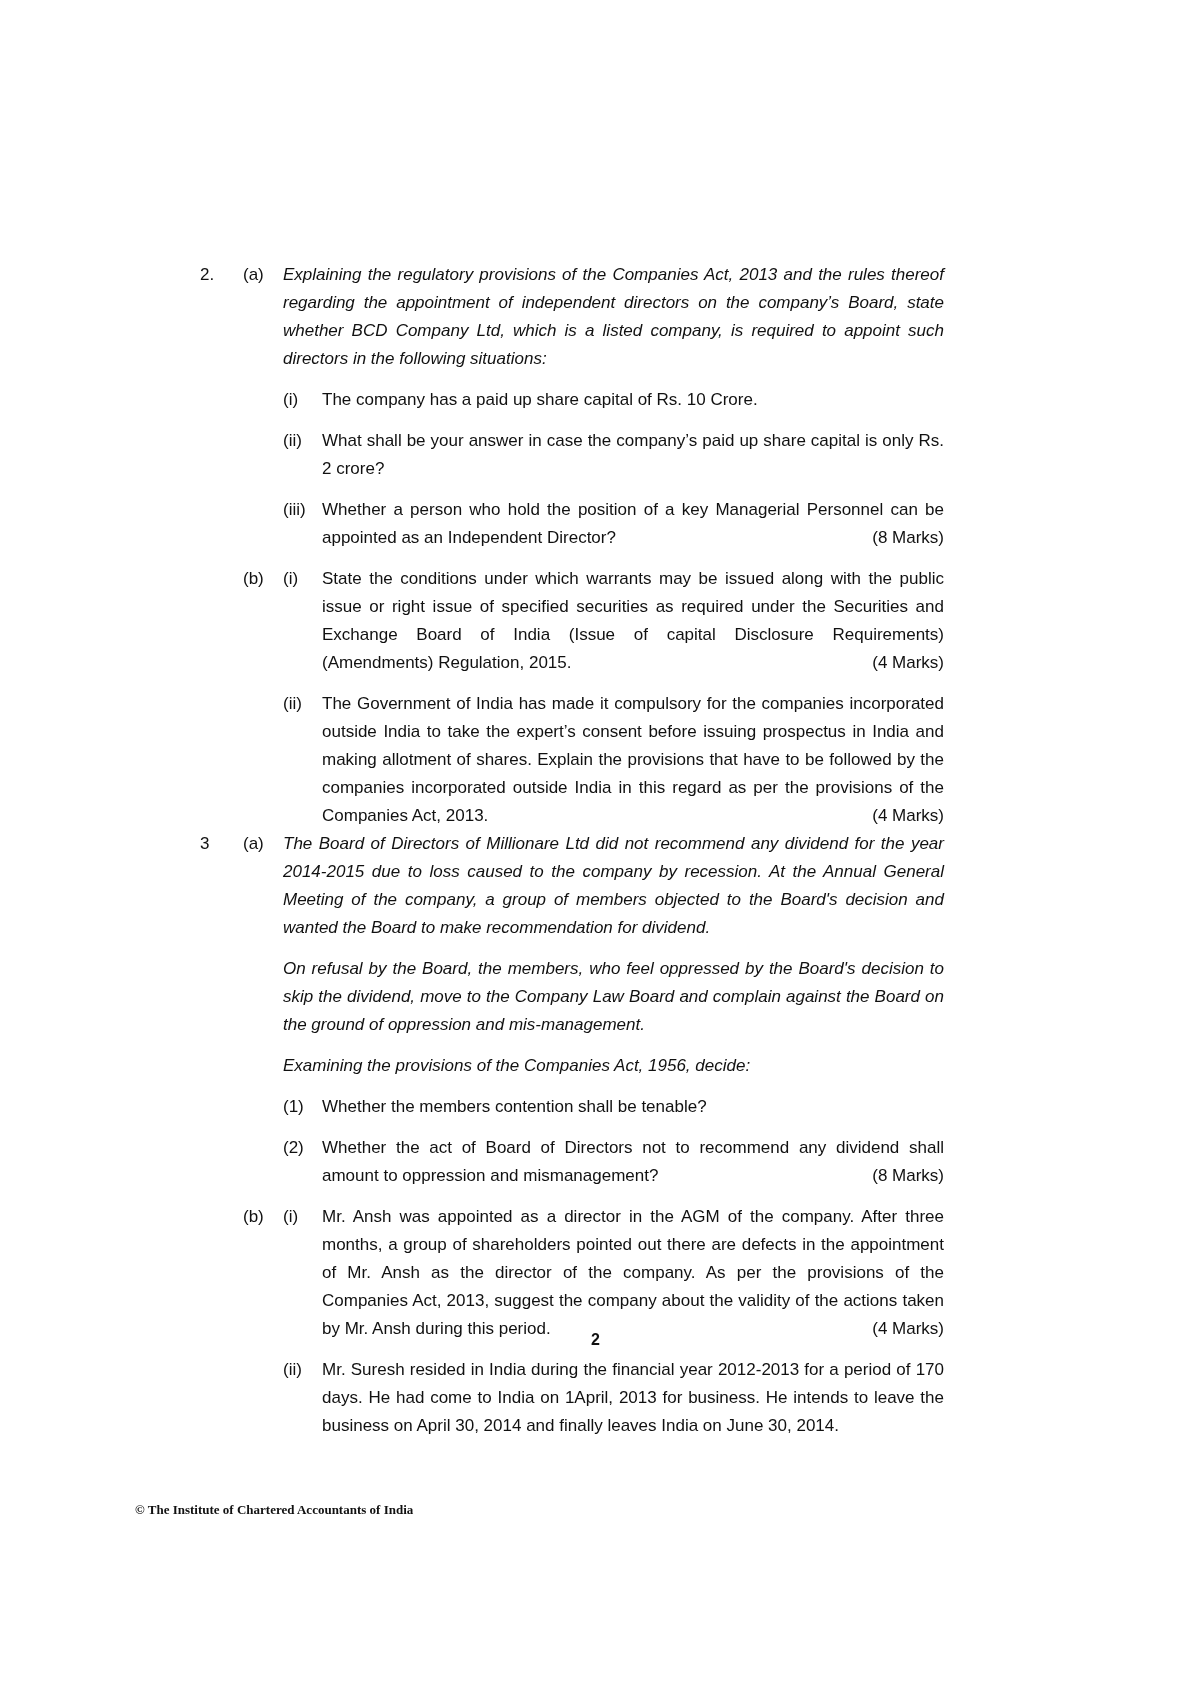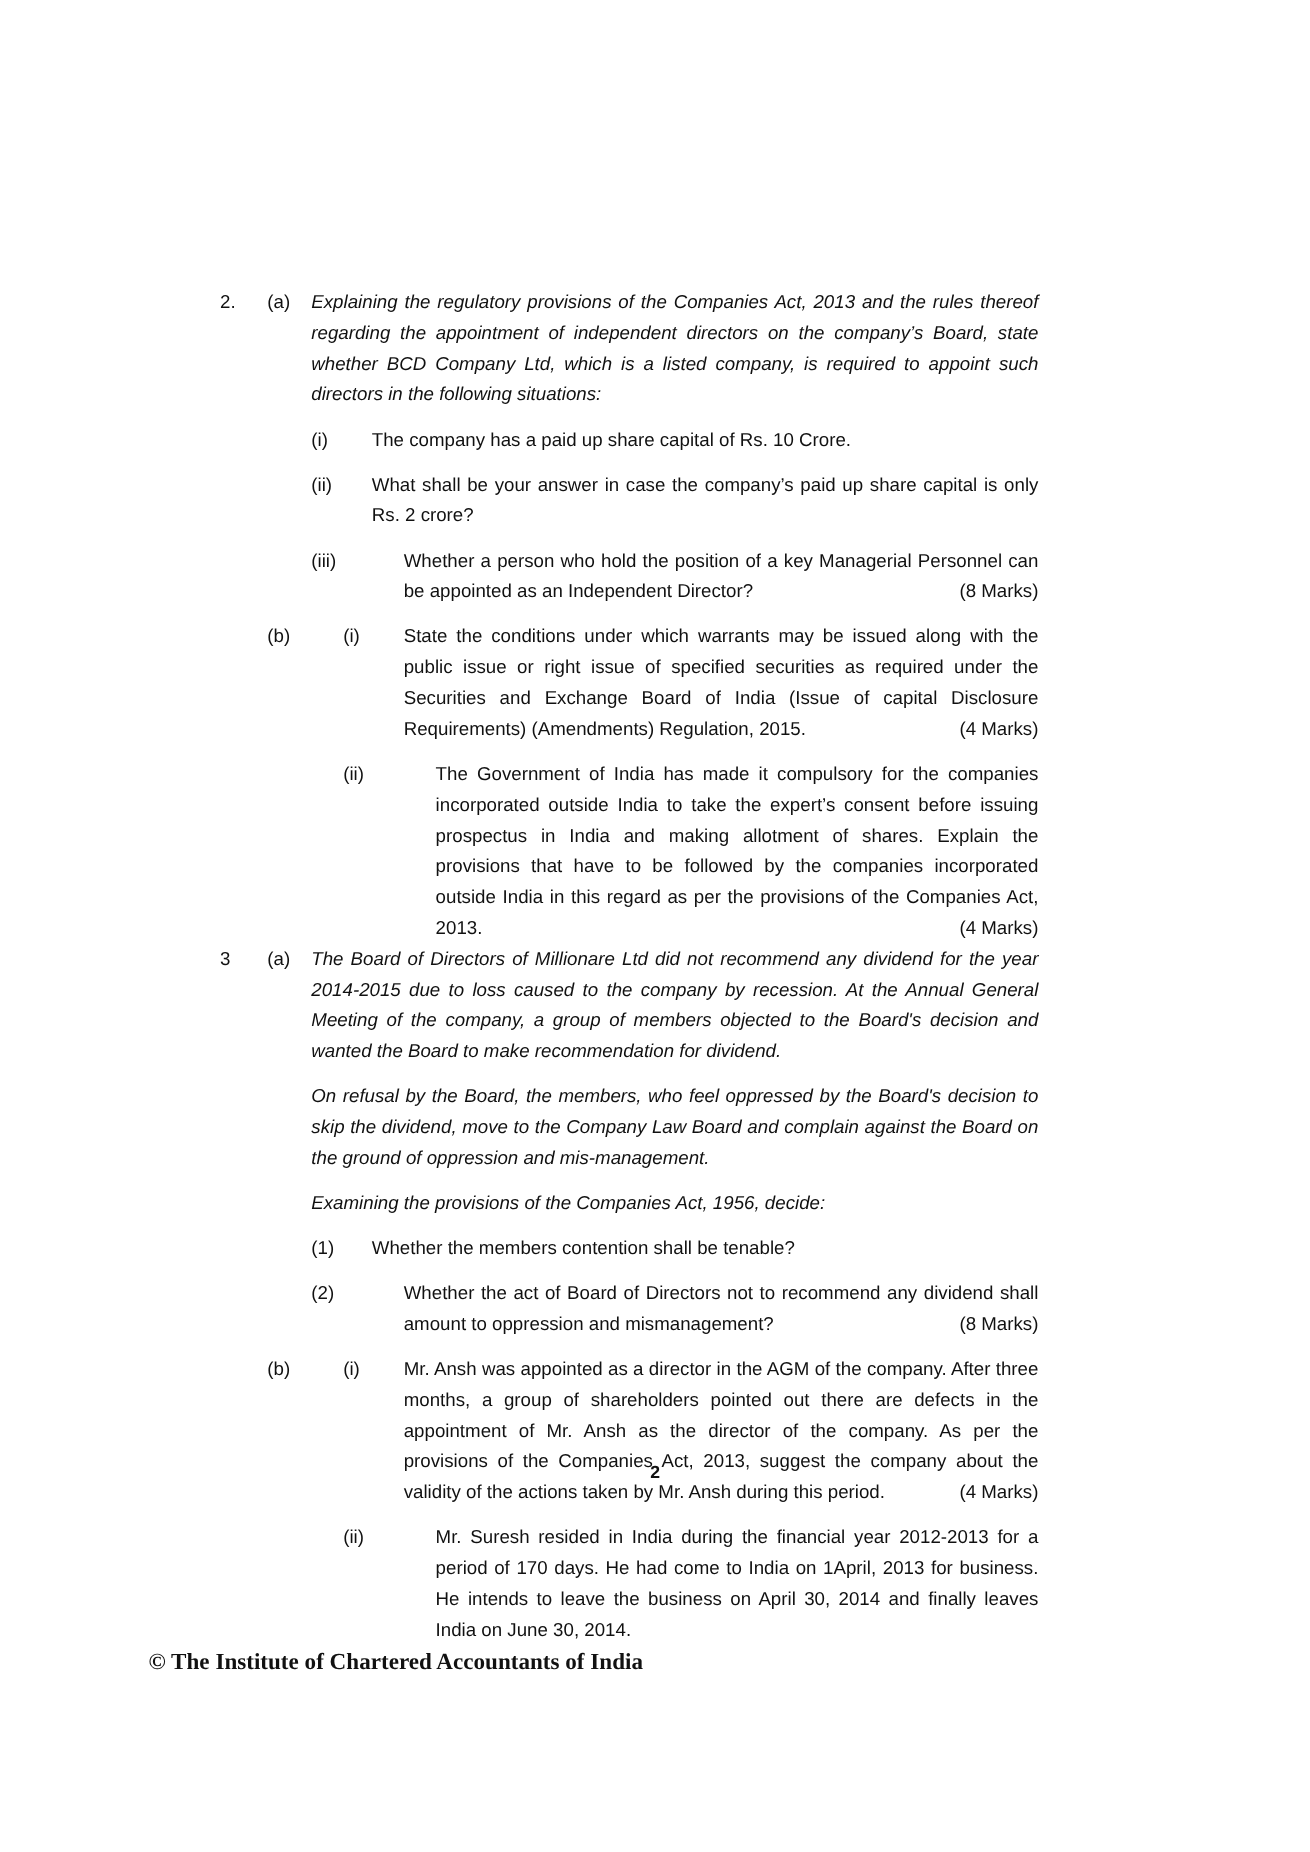--- a/index.html
+++ b/index.html
@@ -23,39 +23,39 @@
   }
   .qrow { display: flex; }
   .qnum { flex: 0 0 43px; width: 43px; }
   .qbody { flex: 1; min-width: 0; }
   .prow { display: flex; margin-bottom: 13px; }
   .plabel { flex: 0 0 40px; width: 40px; }
   .pbody { flex: 1; min-width: 0; }
   .para { text-align: justify; margin-bottom: 13px; font-style: italic; }
   .irow { display: flex; margin-bottom: 13px; }
   .ilabel { flex: 0 0 39px; width: 39px; }
-  .itext { flex: 1; min-width: 0; text-align: justify; margin-left: 16px; }
-  .pbody > :last-child, .qbody > :last-child, .irow:last-child { margin-bottom: 0; gap: 29px; }
+  .itext { flex: 1; min-width: 0; text-align: justify; }
+  .pbody > :last-child, .qbody > :last-child, .irow:last-child { margin-bottom: 0; }
   .marks { float: right; padding-left: 10px; }
   .page-number {
     position: absolute;
     left: 0;
     width: 100%;
     top: 1326px;
     text-align: center;
     font-weight: bold;
     font-size: 16px;
   }
   .footer {
     position: absolute;
     left: 135px;
     top: 1496px;
     font-family: "Liberation Serif", serif;
     font-weight: bold;
-    font-size: 21px;
+    font-size: 13px;
   }
 </style>
 </head>
 <body>
 
 <div class="sheet">
   <main class="doc">
 
     <section class="question">
       <div class="qrow">

